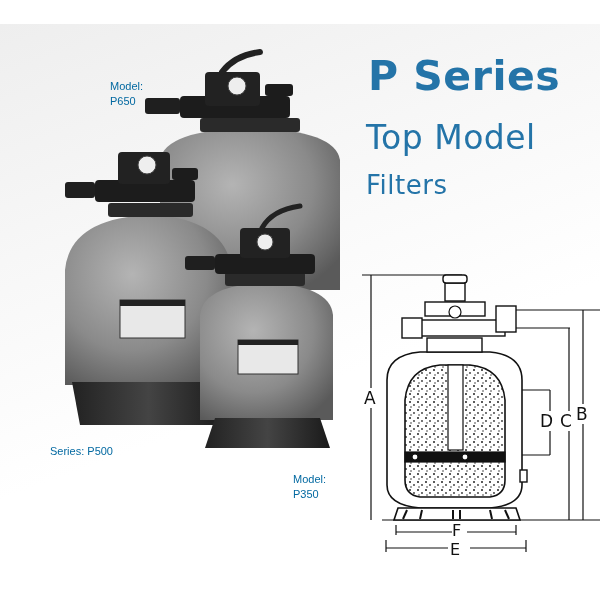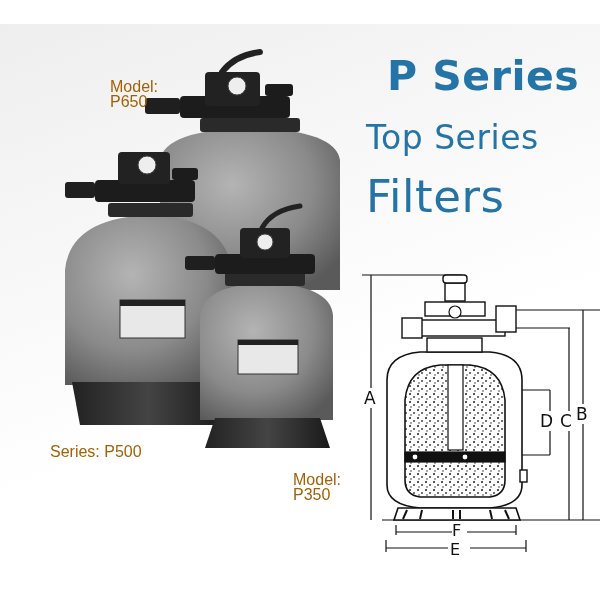--- a/index.html
+++ b/index.html
@@ -1,23 +1,23 @@
 <!DOCTYPE html>
 <html><head>
 <meta charset="utf-8">
 <style>
   html, body { margin:0; padding:0; }
   body { width:600px; height:600px; position:relative; overflow:hidden; background:#ffffff; font-family:"DejaVu Sans", sans-serif; }
   .bg-band { position:absolute; left:0; top:24px; width:600px; height:576px;
     background: linear-gradient(160deg, #eeeeee 0%, #f7f7f7 30%, #ffffff 60%, #ffffff 100%); }
   .title { position:absolute; color:#2474a8; }
-  .t1 { left:368px; top:52px; font-size:41px; font-weight:bold; letter-spacing:0.5px;margin-left:19px; }
+  .t1 { left:368px; top:52px; font-size:41px; font-weight:bold; letter-spacing:0.5px; }
   .t2 { left:366px; top:118px; font-size:33px; letter-spacing:0.5px; }
-  .t3 { left:366px; top:170px; font-size:45px; letter-spacing:0.5px; }
-  .model { position:absolute; color:#a16207; font-family:"Liberation Sans", sans-serif; font-size:16px; line-height:15px; }
+  .t3 { left:366px; top:170px; font-size:26px; letter-spacing:0.5px; }
+  .model { position:absolute; color:#0369a1; font-family:"Liberation Sans", sans-serif; font-size:11px; line-height:15px; }
   .m650 { left:110px; top:79px; }
   .m500 { left:50px; top:444px; }
   .m350 { left:293px; top:472px; }
   svg { position:absolute; left:0; top:0; }
 </style>
 </head>
 <body>
 
 <div class="bg-band"></div>
 
@@ -116,21 +116,21 @@
     <circle cx="455" cy="312" r="6" fill="#fff"></circle>
     <rect x="445" y="283" width="20" height="18" fill="#fff" stroke-width="1.4"></rect>
     <rect x="443" y="275" width="24" height="8" rx="3" fill="#fff" stroke-width="1.4"></rect>
     <rect x="496" y="306" width="20" height="26" fill="#fff" stroke-width="1.4"></rect>
     <rect x="402" y="318" width="20" height="20" fill="#fff" stroke-width="1.4"></rect>
     <rect x="520" y="470" width="7" height="12" fill="#fff" stroke-width="1.4"></rect>
   </g>
 </svg>
 
 <div class="title t1">P Series</div>
-<div class="title t2">Top Series</div>
+<div class="title t2">Top Model</div>
 <div class="title t3">Filters</div>
 
 <div class="model m650">
   <div>Model:</div>
   <div>P650</div>
 </div>
 <div class="model m500">Series: P500</div>
 <div class="model m350">
   <div>Model:</div>
   <div>P350</div>

